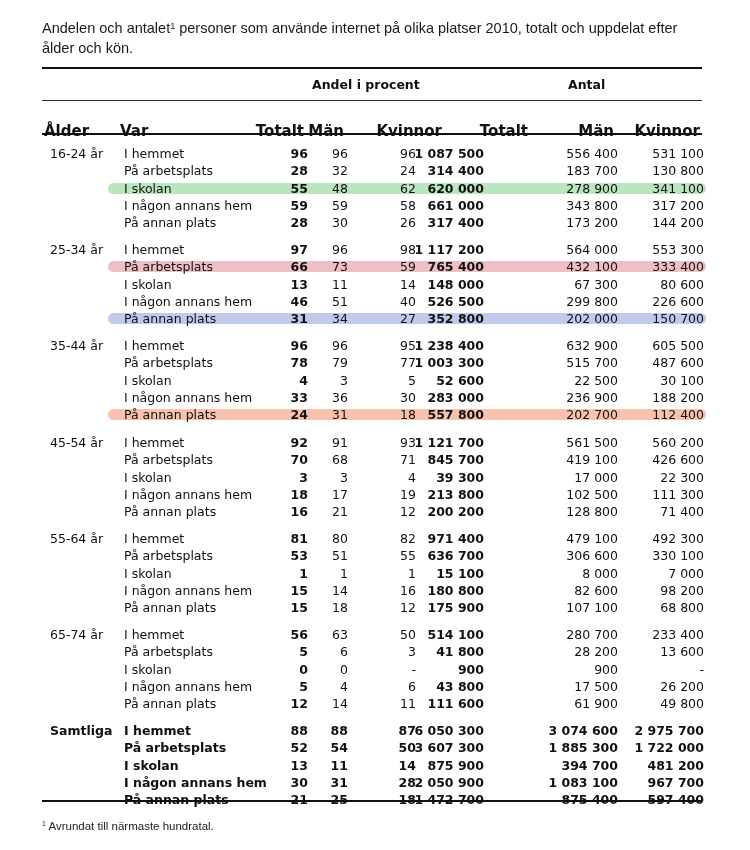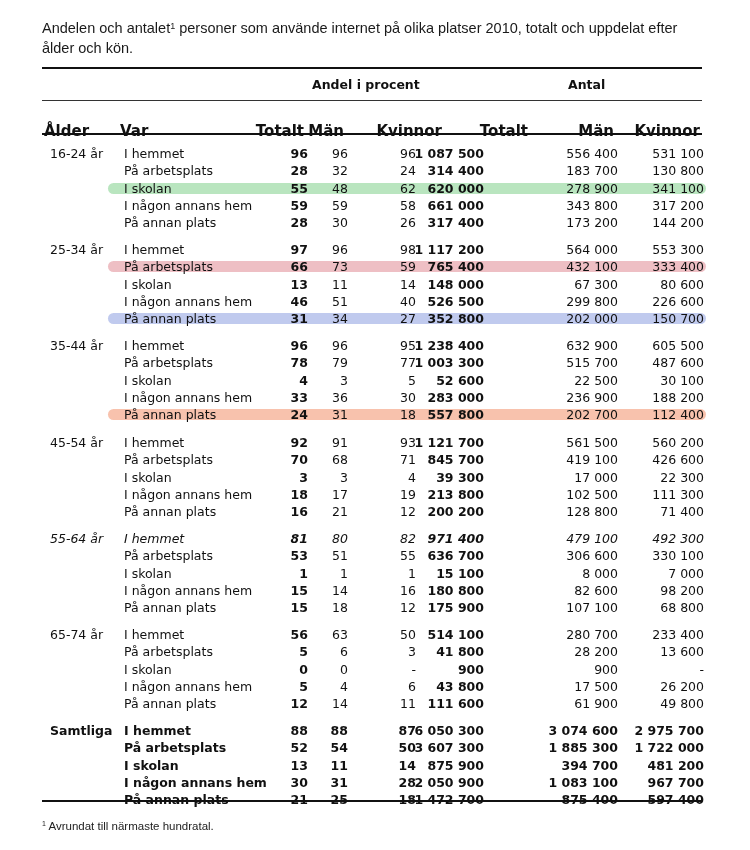--- a/index.html
+++ b/index.html
@@ -252,21 +252,21 @@
       <div class="row" style="top: 436.2px;">
         <span class="cell c-age"></span>
         <span class="cell c-var">På annan plats</span>
         <span class="cell c-pt">16</span>
         <span class="cell c-pm">21</span>
         <span class="cell c-pk">12</span>
         <span class="cell c-at">200 200</span>
         <span class="cell c-am">128 800</span>
         <span class="cell c-ak">71 400</span>
       </div>
-      <div class="row" style="top: 463px; font-style: italic;">
+      <div class="row" style="top: 463px;">
         <span class="cell c-age">55-64 år</span>
         <span class="cell c-var">I hemmet</span>
         <span class="cell c-pt">81</span>
         <span class="cell c-pm">80</span>
         <span class="cell c-pk">82</span>
         <span class="cell c-at">971 400</span>
         <span class="cell c-am">479 100</span>
         <span class="cell c-ak">492 300</span>
       </div>
       <div class="row" style="top: 480.3px;">

